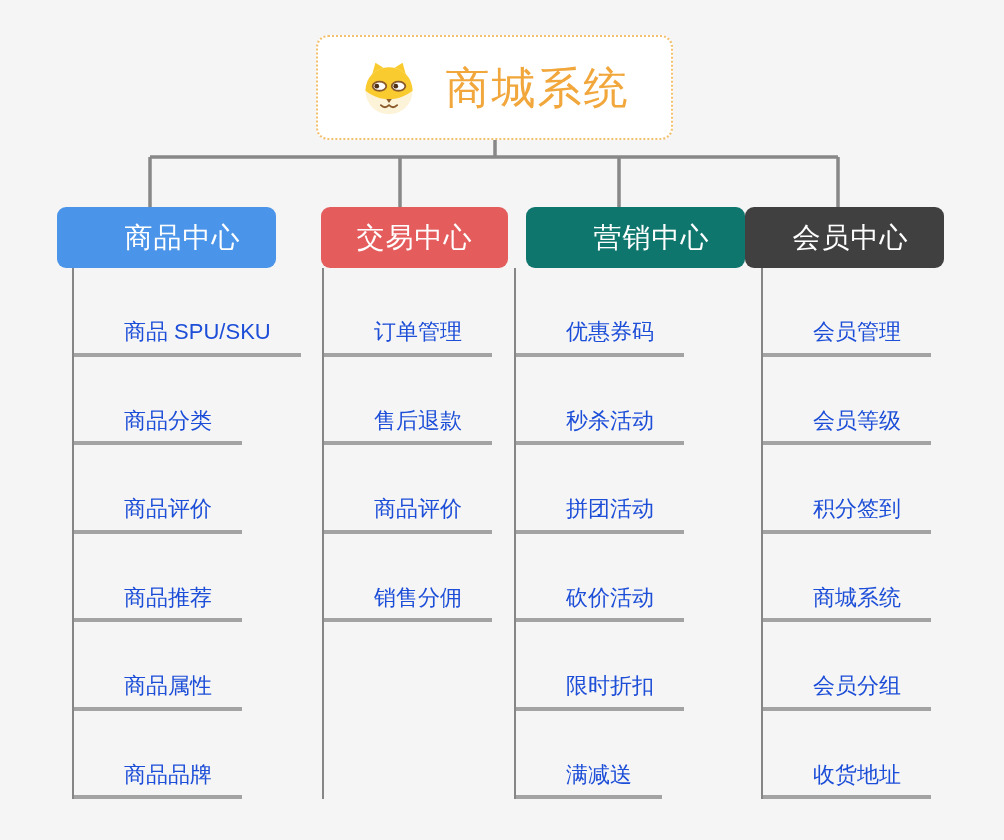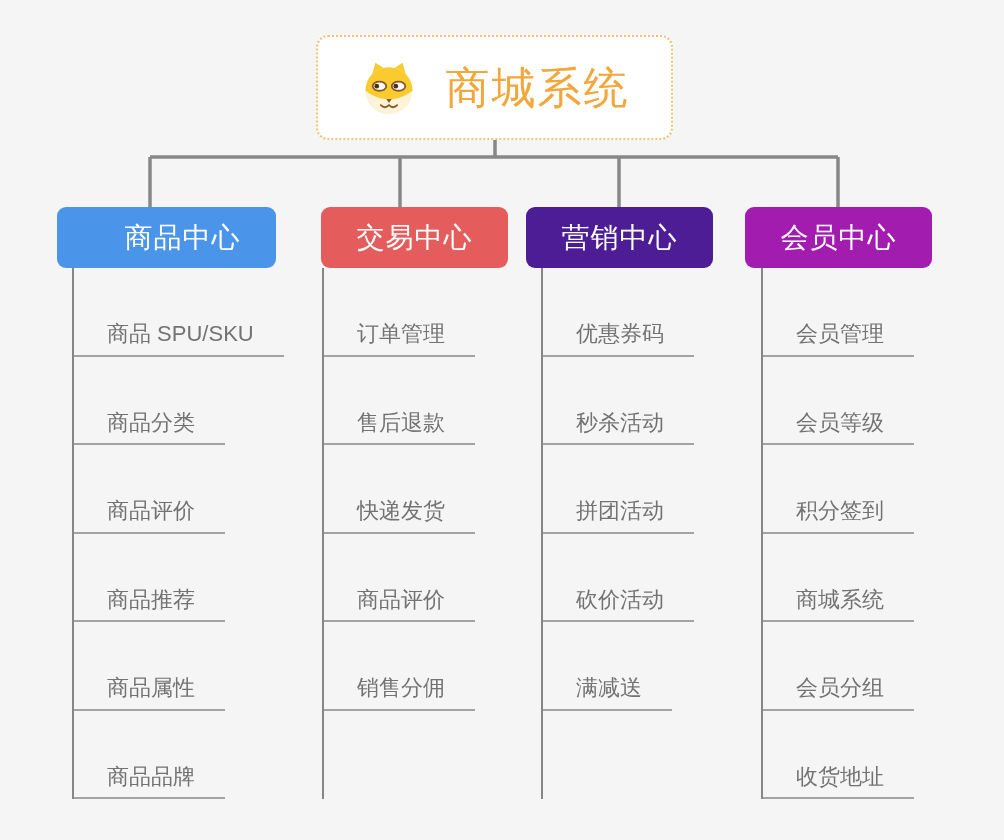--- a/index.html
+++ b/index.html
@@ -63,34 +63,34 @@
   .n3 { left: 745px; background: #6EBE3E; }
   
   .column {
     position: absolute;
     top: 268px;
     height: 531px;
     border-left: 2px solid #868686;
   }
   .c0 { left: 72px; }
   .c1 { left: 322px; }
-  .c2 { left: 541px; }
+  .c2 { left: 514px; }
   .c3 { left: 761px; text-align: right; }
   .item {
     height: 88.5px;
     display: flex;
     align-items: flex-end;
   }
   .item-label {
     display: inline-block;
     white-space: nowrap;
-    border-bottom: 2px solid #a3a3a3;
-    padding: 0 30px 7px 33px;
+    border-bottom: 4px solid #a3a3a3;
+    padding: 0 30px 7px 50px;
     font-size: 22px;
-    color: #737373;
+    color: #1d4ed8;
     line-height: 1.2;
   }
 </style>
 </head>
 <body style="background: rgb(245, 245, 245);">
 
 <div class="canvas">
 
   <svg class="connectors" viewBox="0 0 1004 840" xmlns="http://www.w3.org/2000/svg">
     <path d="M495 138 L495 157
@@ -118,24 +118,24 @@
     </span>
     <span class="root-label">商城系统</span>
   </div>
 
   <div class="branch-node n0" style="background-color: rgb(74, 148, 233); padding-left: 32px;">
     <span>商品中心</span>
   </div>
   <div class="branch-node n1" style="background-color: rgb(228, 92, 92);">
     <span>交易中心</span>
   </div>
-  <div class="branch-node n2" style="background-color: #4c1d95;">
+  <div class="branch-node n2" style="background-color: #0f766e; padding-left: 32px;">
     <span>营销中心</span>
   </div>
-  <div class="branch-node n3" style="background-color: #a21caf;">
+  <div class="branch-node n3" style="background-color: #404040; padding-left: 12px;">
     <span>会员中心</span>
   </div>
 
   <div class="column c0">
     <div class="item">
         <span class="item-label">商品 SPU/SKU</span>
       </div>
     <div class="item">
         <span class="item-label">商品分类</span>
       </div>
@@ -154,23 +154,20 @@
   </div>
 
   <div class="column c1">
     <div class="item">
         <span class="item-label">订单管理</span>
       </div>
     <div class="item">
         <span class="item-label">售后退款</span>
       </div>
     <div class="item">
-        <span class="item-label">快递发货</span>
-      </div>
-    <div class="item">
         <span class="item-label">商品评价</span>
       </div>
     <div class="item">
         <span class="item-label">销售分佣</span>
       </div>
   </div>
 
   <div class="column c2">
     <div class="item">
         <span class="item-label">优惠券码</span>
@@ -178,20 +175,23 @@
     <div class="item">
         <span class="item-label">秒杀活动</span>
       </div>
     <div class="item">
         <span class="item-label">拼团活动</span>
       </div>
     <div class="item">
         <span class="item-label">砍价活动</span>
       </div>
     <div class="item">
+        <span class="item-label">限时折扣</span>
+      </div>
+    <div class="item">
         <span class="item-label">满减送</span>
       </div>
   </div>
 
   <div class="column c3">
     <div class="item">
         <span class="item-label">会员管理</span>
       </div>
     <div class="item">
         <span class="item-label">会员等级</span>

